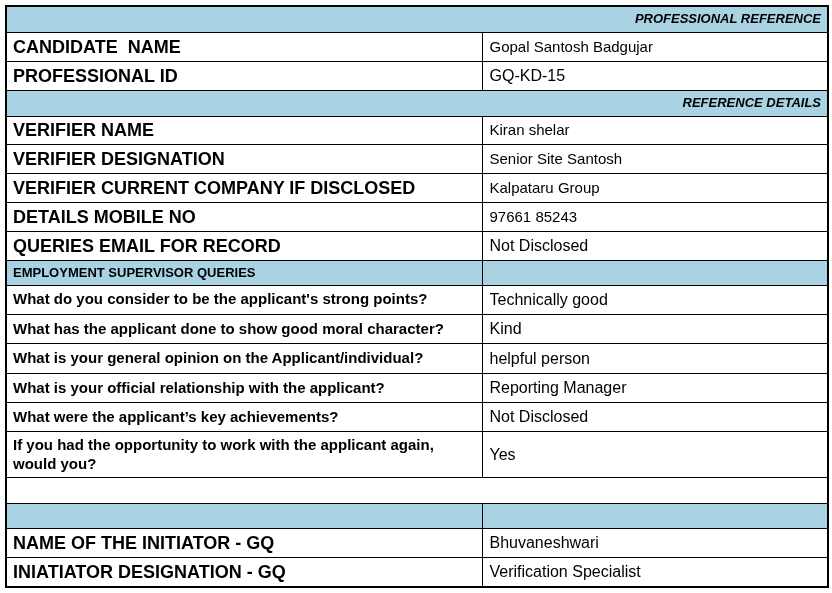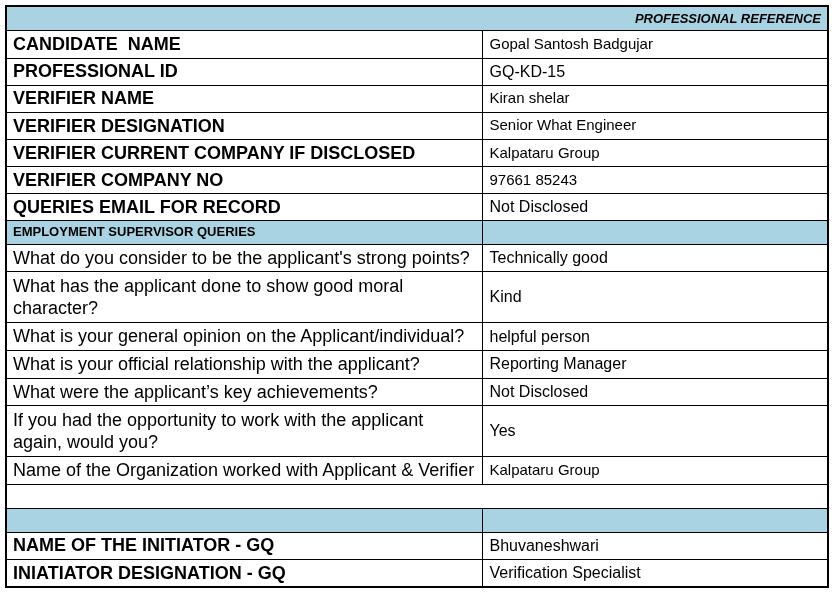--- a/index.html
+++ b/index.html
@@ -50,22 +50,22 @@
     font-size:13px;
   }
   .subsection-empty{
     background:var(--hdr);
   }
   .label-cell{
     font-weight:bold;
     font-size:18px;
   }
   .question-cell{
-    font-weight:normal;
-    font-size:18px;
+    font-weight:bold;
+    font-size:15px;
   }
   .value-cell{padding-left:7px;}
   .value-lg{font-size:15px;}
   .value-sm{font-size:16px;}
   .spacer-cell{background:#ffffff;}
 </style>
 </head>
 <body style="background: rgb(255, 255, 255);">
 
 <table class="ref-table">
@@ -78,34 +78,37 @@
         <td colspan="2" class="section-cell">PROFESSIONAL REFERENCE</td>
       </tr>
       <tr class="row-field">
         <td class="label-cell">CANDIDATE  NAME</td>
         <td class="value-cell value-lg">Gopal Santosh Badgujar</td>
       </tr>
       <tr class="row-field">
         <td class="label-cell">PROFESSIONAL ID</td>
         <td class="value-cell value-sm">GQ-KD-15</td>
       </tr>
+      <tr class="row-section">
+        <td colspan="2" class="section-cell">REFERENCE DETAILS</td>
+      </tr>
       <tr class="row-field">
         <td class="label-cell">VERIFIER NAME</td>
         <td class="value-cell value-lg">Kiran shelar</td>
       </tr>
       <tr class="row-field">
         <td class="label-cell">VERIFIER DESIGNATION</td>
-        <td class="value-cell value-lg">Senior What Engineer</td>
+        <td class="value-cell value-lg">Senior Site Santosh</td>
       </tr>
       <tr class="row-field">
         <td class="label-cell">VERIFIER CURRENT COMPANY IF DISCLOSED</td>
         <td class="value-cell value-lg">Kalpataru Group</td>
       </tr>
       <tr class="row-field">
-        <td class="label-cell">VERIFIER COMPANY NO</td>
+        <td class="label-cell">DETAILS MOBILE NO</td>
         <td class="value-cell value-lg">97661 85243</td>
       </tr>
       <tr class="row-field">
         <td class="label-cell">QUERIES EMAIL FOR RECORD</td>
         <td class="value-cell value-sm">Not Disclosed</td>
       </tr>
       <tr class="row-subsection">
         <td class="subsection-cell">EMPLOYMENT SUPERVISOR QUERIES</td>
         <td class="subsection-empty"></td>
       </tr>
@@ -126,24 +129,20 @@
         <td class="value-cell value-sm">Reporting Manager</td>
       </tr>
       <tr class="row-question">
         <td class="question-cell">What were the applicant’s key achievements?</td>
         <td class="value-cell value-sm">Not Disclosed</td>
       </tr>
       <tr class="row-question">
         <td class="question-cell">If you had the opportunity to work with the applicant again, would you?</td>
         <td class="value-cell value-sm">Yes</td>
       </tr>
-      <tr class="row-question">
-        <td class="question-cell">Name of the Organization worked with Applicant &amp; Verifier</td>
-        <td class="value-cell value-lg">Kalpataru Group</td>
-      </tr>
       <tr class="row-spacer">
         <td colspan="2" class="spacer-cell"></td>
       </tr>
       <tr class="row-subsection">
         <td class="subsection-cell"></td>
         <td class="subsection-empty"></td>
       </tr>
       <tr class="row-field">
         <td class="label-cell">NAME OF THE INITIATOR - GQ</td>
         <td class="value-cell value-sm">Bhuvaneshwari</td>

